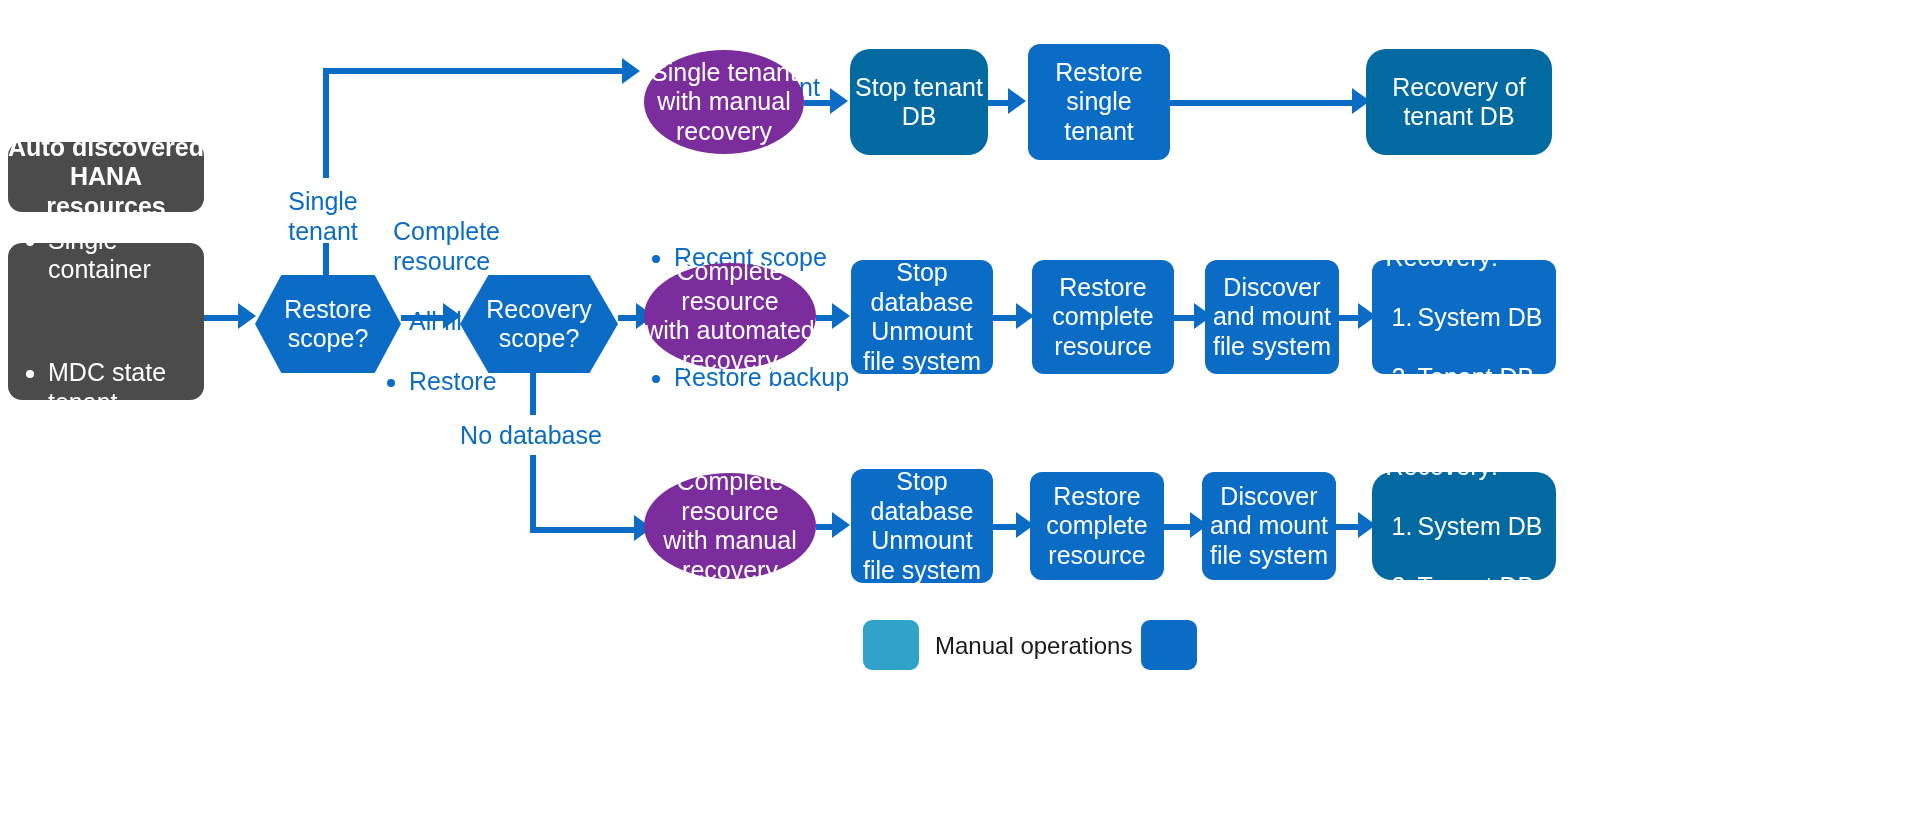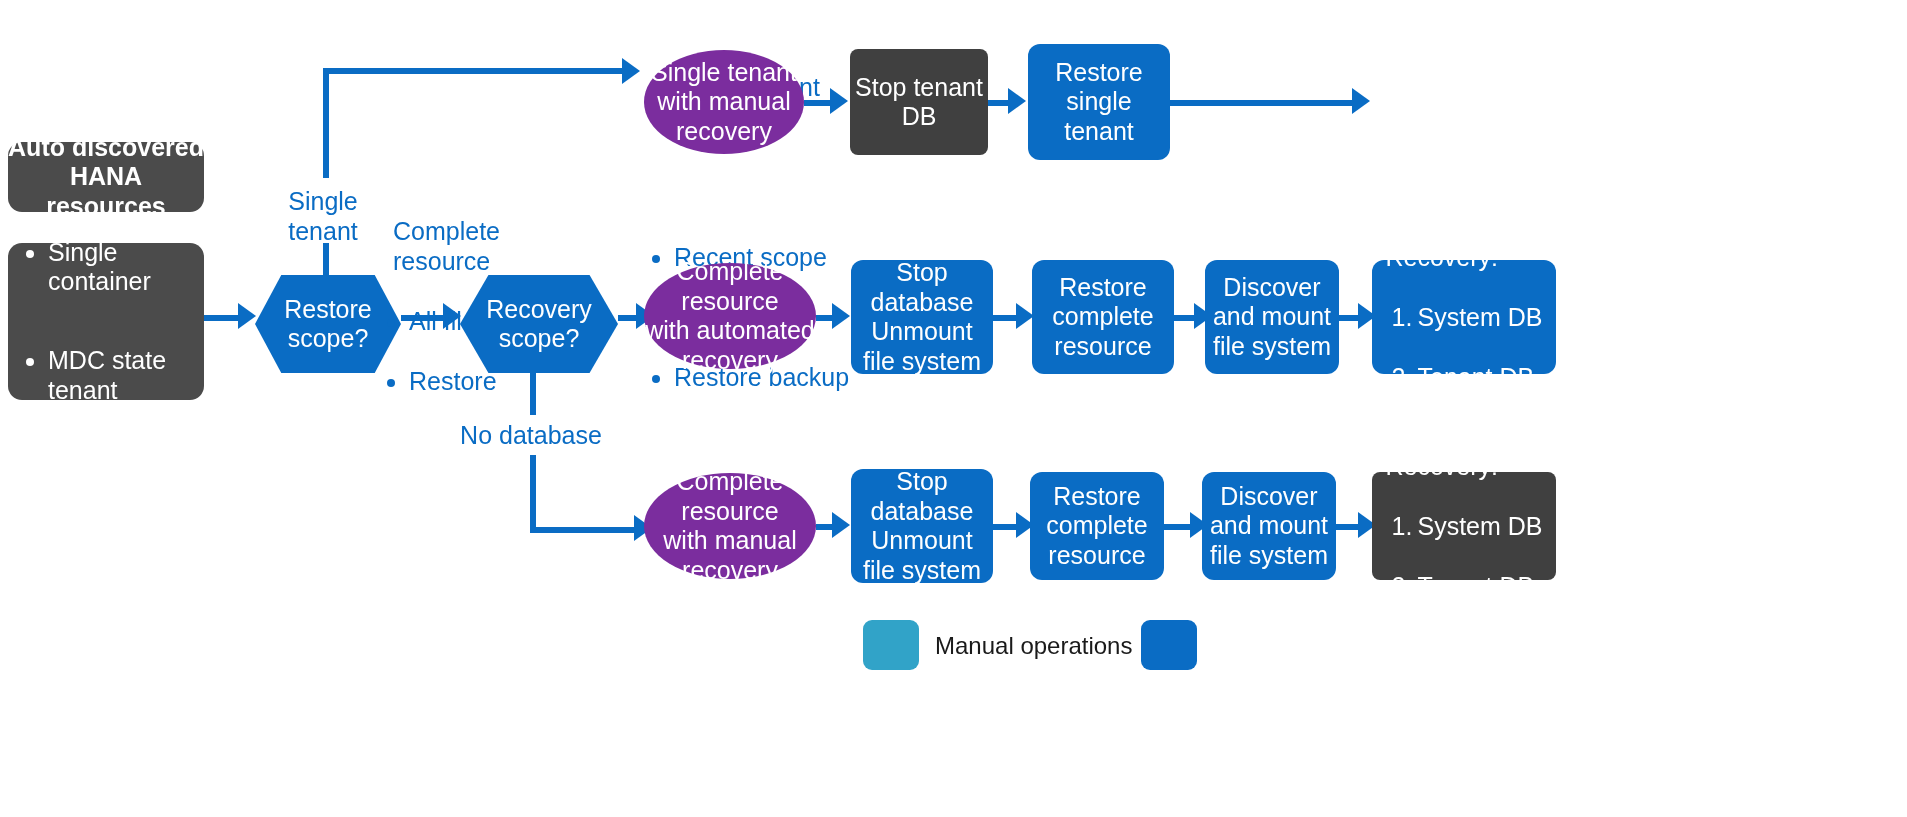--- a/index.html
+++ b/index.html
@@ -38,32 +38,32 @@
   .grey.list {
     justify-content: flex-start;
     text-align: left;
     padding-left: 18px;
   }
   .grey.list ul {
     margin: 0;
     padding: 0 0 0 22px;
     list-style: disc;
   }
-  .grey.list li { margin: 10px 0; }
+  .grey.list li { margin: 22px 0; }
 
   
   .proc-blue {
     background: #0a6cc4;
     border-radius: 12px;
     font-size: 25px;
   }
   
   .proc-lblue {
-    background: #404040;
-    border-radius: 8px;
+    background: #0369a1;
+    border-radius: 20px;
     font-size: 25px;
   }
   
   .ellipse {
     background: #7b2d9e;
     border-radius: 50%;
     font-size: 25px;
   }
   
   .hexagon {
@@ -195,20 +195,22 @@
   <div class="line hline" style="left:988px; top:100px; width:26px;"></div>
   <div class="arrowhead" style="left:1008px; top:88px;"></div>
 
   <div class="node proc-blue" style="left:1028px; top:44px; width:142px; height:116px;">Restore
 single
 tenant</div>
 
   <div class="line hline" style="left:1170px; top:100px; width:190px;"></div>
   <div class="arrowhead" style="left:1352px; top:88px;"></div>
 
+  <div class="node proc-lblue" style="left:1366px; top:49px; width:186px; height:106px;">Recovery of
+tenant DB</div>
 
   <div class="anno" style="left:658px; top:182px; width:320px;">
     <ul>
       <li>Recent scope</li>
       <li>Point in time</li>
       <li>Restore backup</li>
     </ul>
   </div>
 
   <div class="node ellipse" style="left:644px; top:263px; width:172px; height:106px;">Complete

